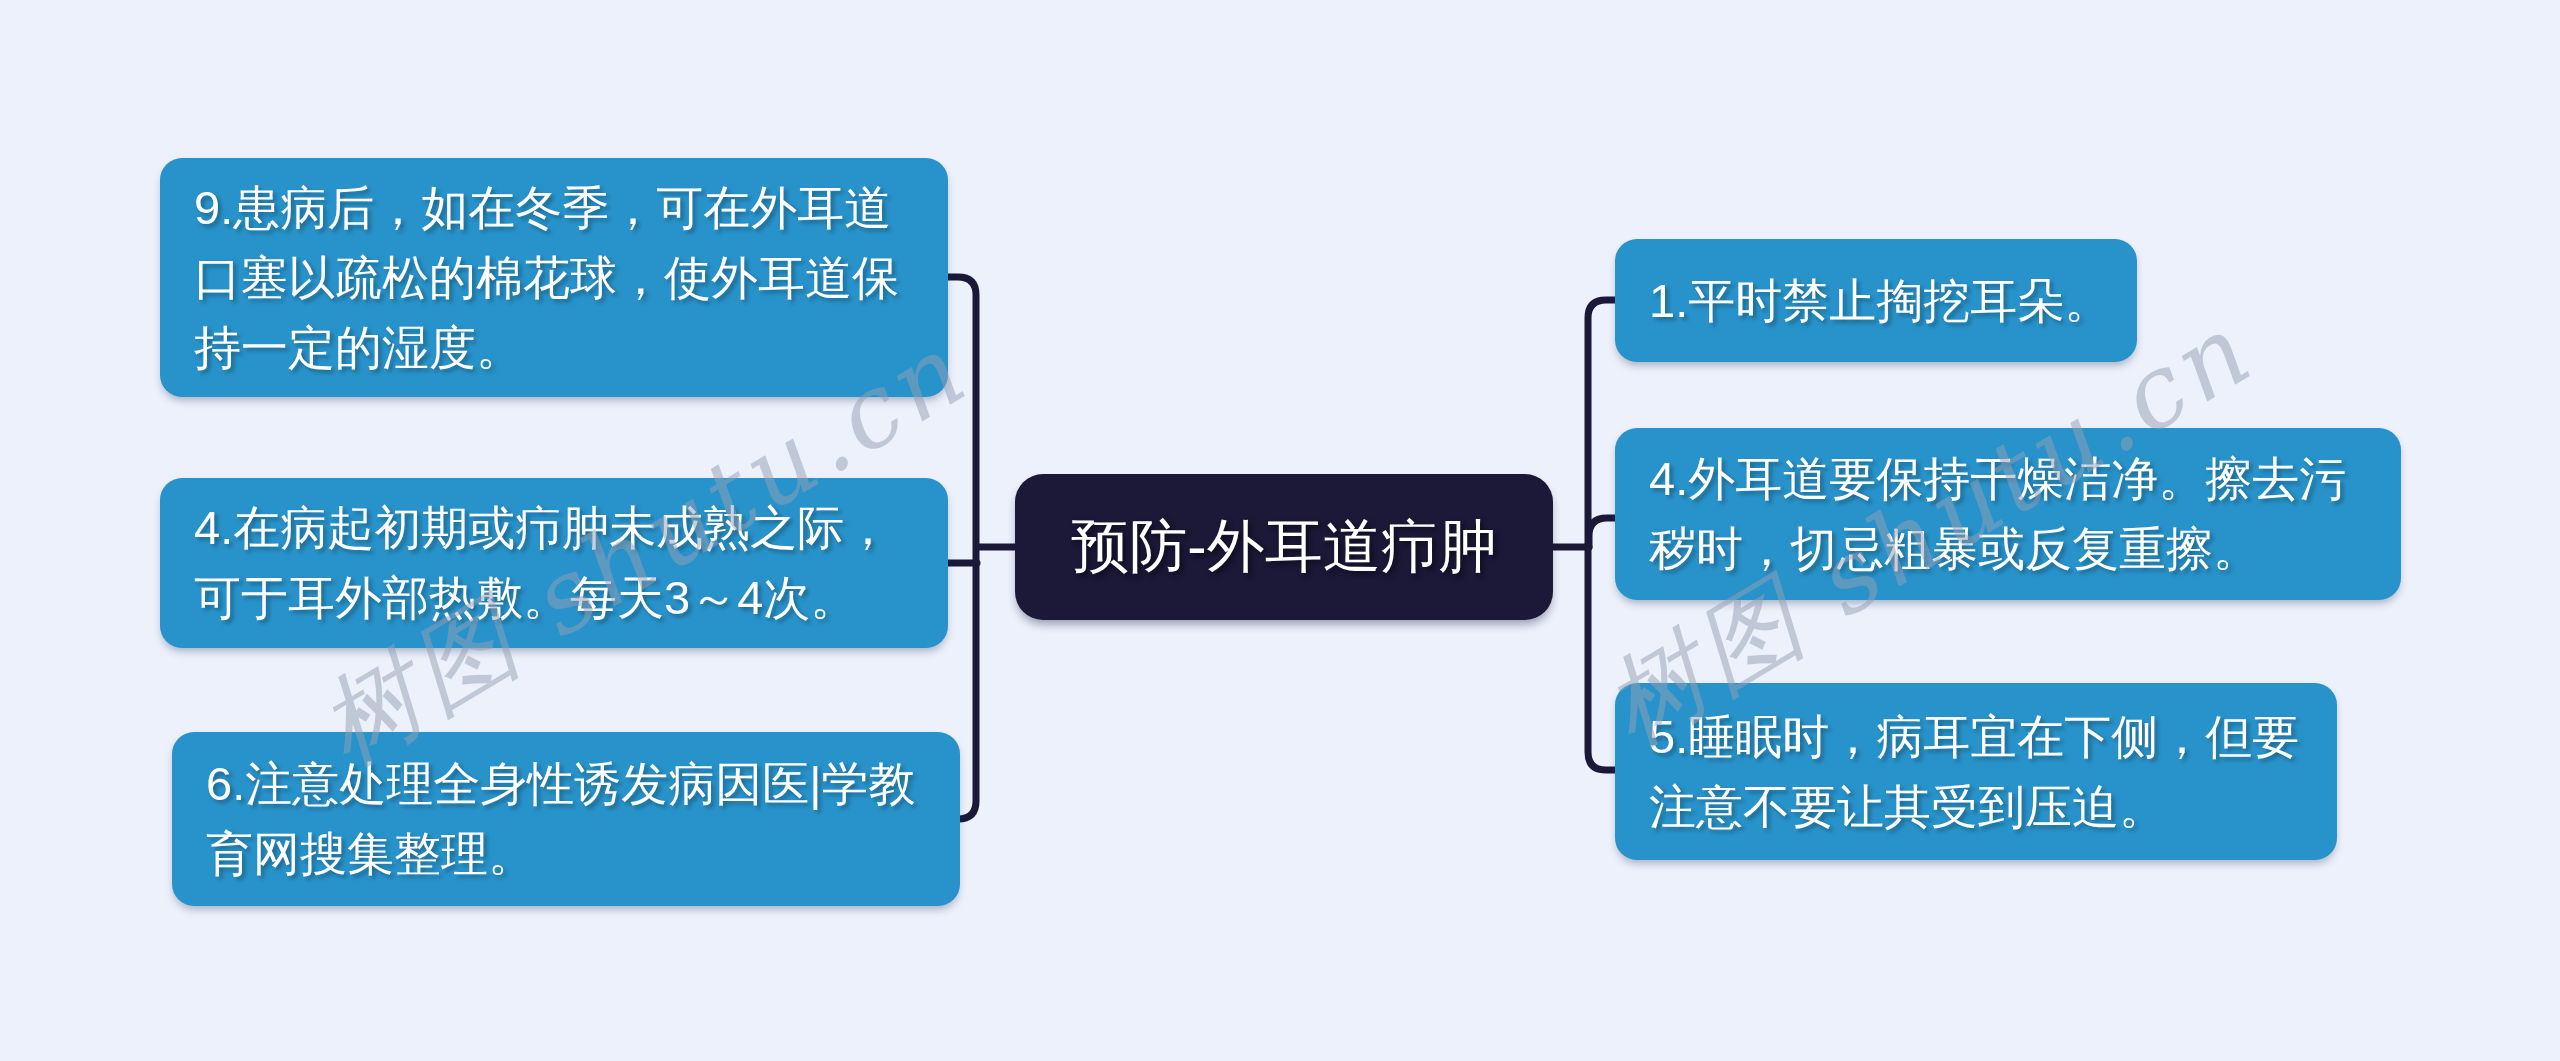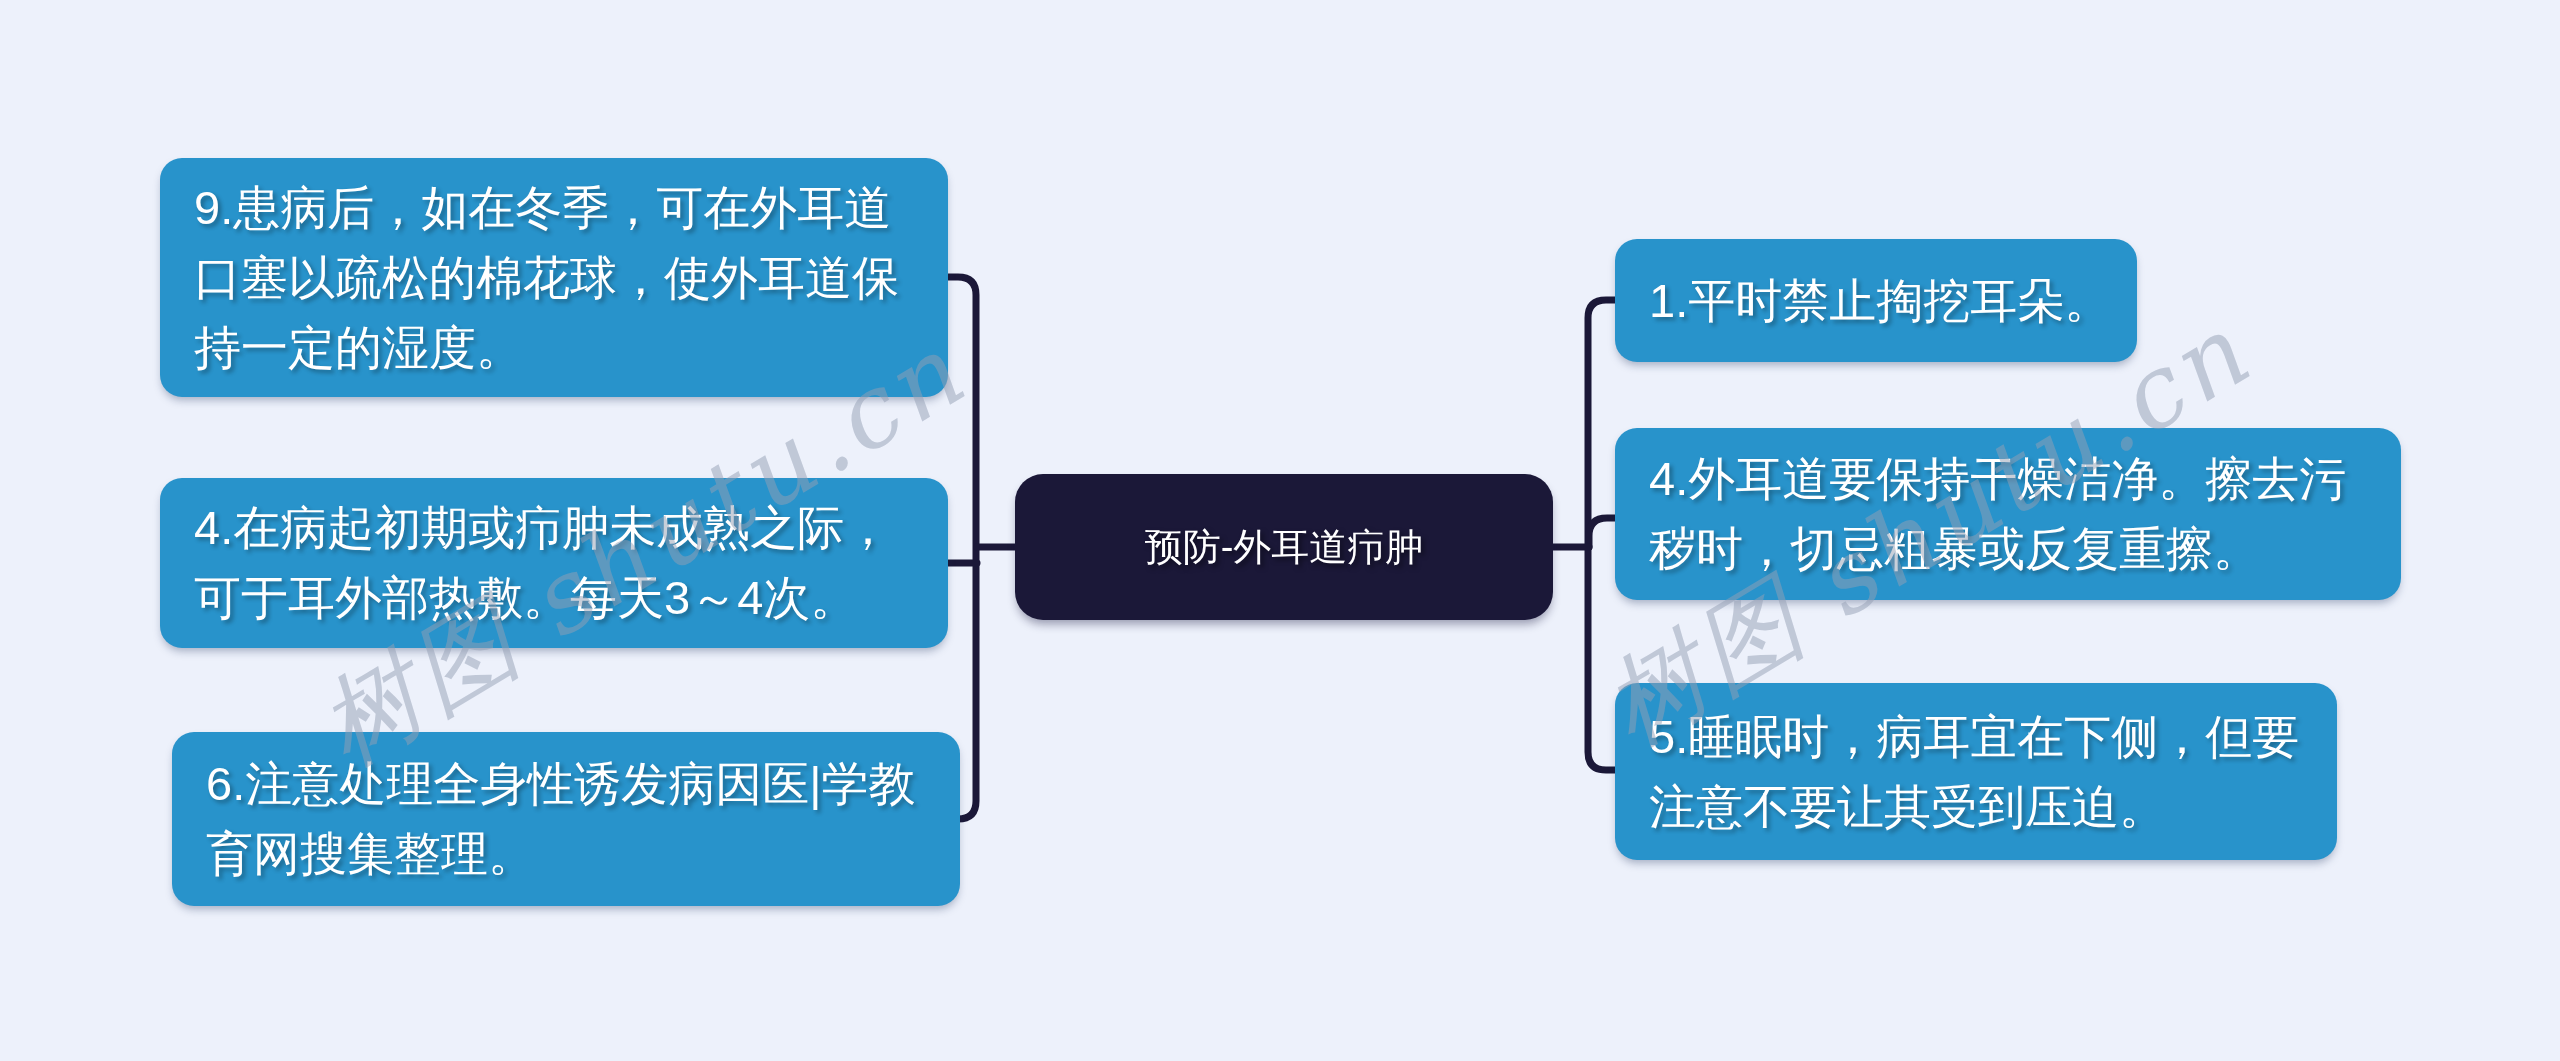--- a/index.html
+++ b/index.html
@@ -43,21 +43,21 @@
     font-size: 47px;
     line-height: 70px;
     padding: 0 34px;
     text-shadow: 3px 3px 4px rgba(0,0,0,0.32);
     box-shadow: 0 5px 8px -2px rgba(25,45,90,0.35);
   }
   .branch .label { width: 100%; text-align: left; }
   .center-node {
     background: var(--center-bg);
     border-radius: 28px;
-    font-size: 38px;
+    font-size: 58px;
     justify-content: center;
     text-shadow: 3px 3px 5px rgba(0,0,0,0.5);
     box-shadow: 0 6px 10px -2px rgba(20,20,60,0.4);
   }
   .center-node .label { text-align: center; white-space: nowrap; }
 
   #node-l1 { left: 160px;  top: 158px; width: 788px; height: 239px; }
   #node-l2 { left: 160px;  top: 478px; width: 788px; height: 170px; }
   #node-l3 { left: 160px;  top: 732px; width: 788px; height: 174px; margin-left: 12px; }
   #node-r1 { left: 1615px; top: 239px; width: 522px; height: 123px; white-space: nowrap; }

